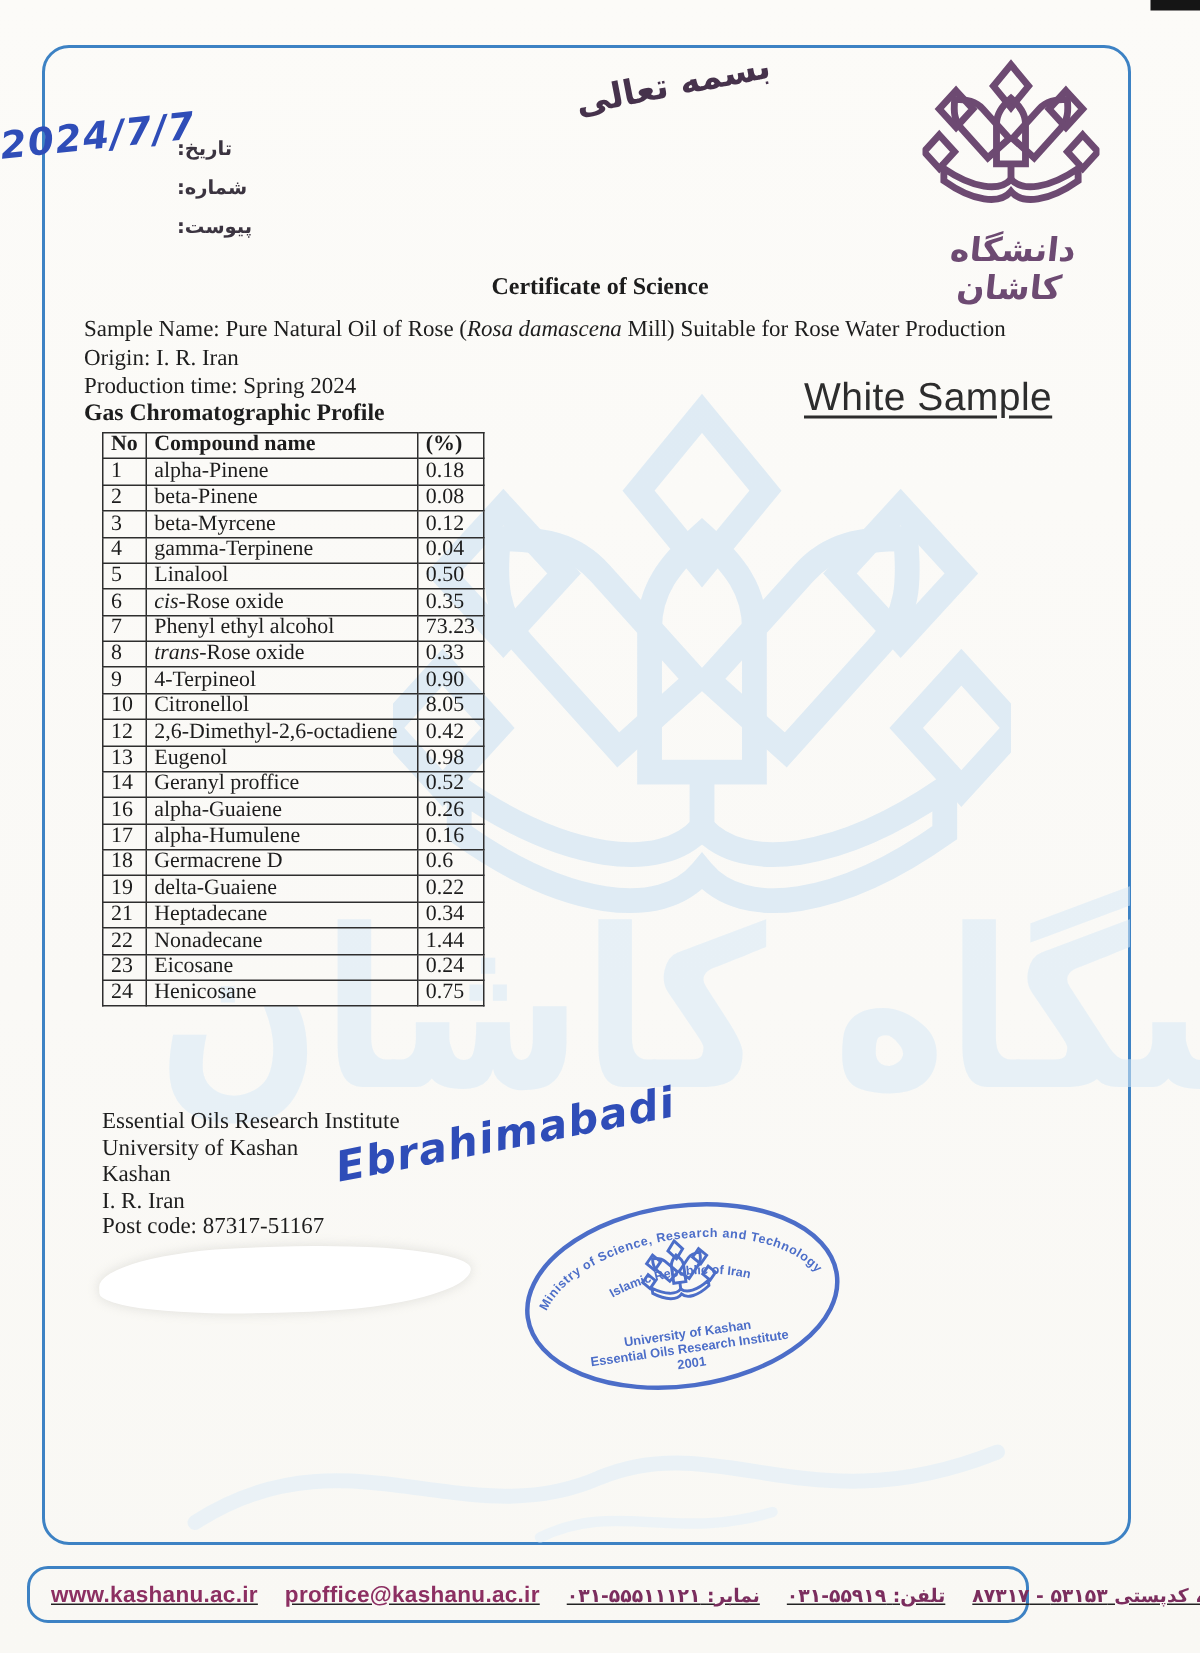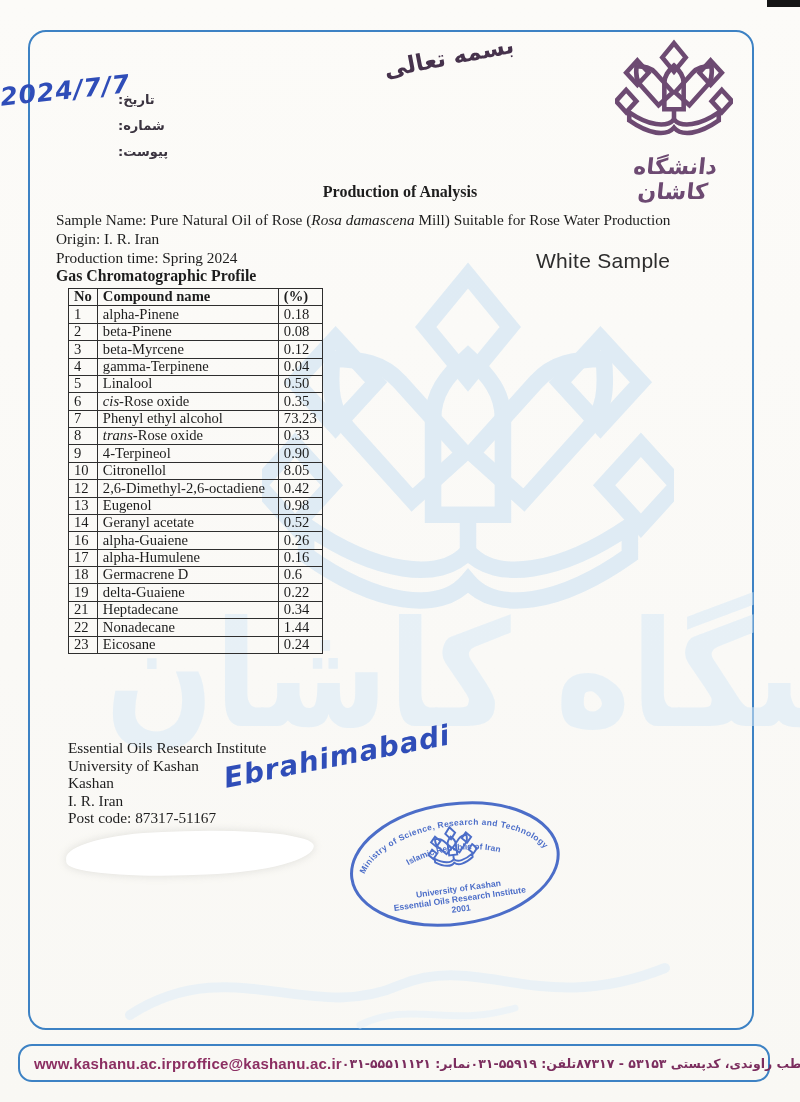--- a/index.html
+++ b/index.html
@@ -54,22 +54,22 @@
   
   .doc-title {
     position:absolute; left:90px; top:183px; width:620px; z-index:2;
     text-align:center; font-weight:bold; font-size:16px; color:#1d1d1d;
   }
   .sample-block { position:absolute; left:56px; top:211px; width:650px; z-index:2;
     font-size:15.3px; line-height:18.8px; color:#1d1d1d; }
   .sample-block .bold { font-weight:bold; font-size:15.8px; }
   .white-sample {
     position:absolute; left:536px; top:249px; z-index:2;
-    font-family:"Liberation Sans", sans-serif; font-size:21px; color:#2d2d2d;
-    text-underline-offset:4px; letter-spacing:0.3px;
+    font-family:"Liberation Sans", sans-serif; font-size:26px; color:#2d2d2d;
+    text-decoration:underline; text-underline-offset:4px; letter-spacing:0.3px;
   }
 
   table.gc {
     position:absolute; left:68px; top:288px; z-index:2;
     border-collapse:collapse; background:transparent;
     font-size:14.6px; color:#1c1c1c;
   }
   table.gc th, table.gc td {
     border:1.6px solid #2e2e2e; padding:0.4px 5px;
     height:15.6px; line-height:15.6px; text-align:left; font-weight:normal;
@@ -94,24 +94,25 @@
     border-radius:45% 60% 50% 55% / 60% 50% 65% 45%;
     box-shadow:0 0 8px rgba(190,190,185,0.45);
   }
 
   .stamp { position:absolute; left:344px; top:798px; width:222px; height:134px; z-index:3;
     transform:rotate(-8deg); opacity:0.9; }
   .stamp text { font-family:"Liberation Sans", sans-serif; fill:#3a5fc4; }
 
   
   .footer-bar {
-    position:absolute; left:18px; top:1044px; width:752px; height:38px; z-index:2;
+    position:absolute; left:18px; top:1044px; width:668px; height:38px; z-index:2;
     border:2.5px solid #3d82c4; border-radius:14px;
-    display:flex; align-items:center; padding:0 14px; 
+    display:flex; align-items:center; padding:0 14px; gap:18px;
     font-family:"Liberation Sans", sans-serif;
+    text-decoration:underline;
   }
   .footer-bar .en { font-weight:bold; font-size:15px; color:#8c2f62; letter-spacing:0.2px; }
   .footer-bar .fa { direction:rtl; font-family:"DejaVu Sans", sans-serif;
     font-weight:bold; font-size:12.5px; color:#7b2d5e; white-space:nowrap; }
   .footer-bar .fa bdo, .footer-bar .fa span[dir="ltr"] { unicode-bidi:embed; }
   .footer-addr { margin-left:auto; }
 </style>
 </head>
 <body>
 
@@ -153,21 +154,21 @@
     <div class="lbl">شماره:</div>
     <div class="lbl">پیوست:</div>
   </div>
   <div class="logo-box">
     <svg viewBox="-6 0 232 200">
         <use href="#lotus"></use>
       </svg>
     <div class="logo-name">دانشگاه کاشان</div>
   </div>
 
-  <div class="doc-title">Production of Analysis</div>
+  <div class="doc-title">Certificate of Science</div>
   <div class="sample-block">
     <div><span>Sample Name: Pure Natural Oil of Rose (</span><em>Rosa damascena</em><span> Mill) Suitable for Rose Water Production</span></div>
     <div>Origin: I. R. Iran</div>
     <div>Production time: Spring 2024</div>
     <div class="bold">Gas Chromatographic Profile</div>
   </div>
   <div class="white-sample">White Sample</div>
 
   <table class="gc">
     <thead>
@@ -233,21 +234,21 @@
           <td class="c-name">2,6-Dimethyl-2,6-octadiene</td>
           <td class="c-pct">0.42</td>
         </tr>
         <tr>
           <td class="c-no">13</td>
           <td class="c-name">Eugenol</td>
           <td class="c-pct">0.98</td>
         </tr>
         <tr>
           <td class="c-no">14</td>
-          <td class="c-name">Geranyl acetate</td>
+          <td class="c-name">Geranyl proffice</td>
           <td class="c-pct">0.52</td>
         </tr>
         <tr>
           <td class="c-no">16</td>
           <td class="c-name">alpha-Guaiene</td>
           <td class="c-pct">0.26</td>
         </tr>
         <tr>
           <td class="c-no">17</td>
           <td class="c-name">alpha-Humulene</td>
@@ -270,20 +271,25 @@
         </tr>
         <tr>
           <td class="c-no">22</td>
           <td class="c-name">Nonadecane</td>
           <td class="c-pct">1.44</td>
         </tr>
         <tr>
           <td class="c-no">23</td>
           <td class="c-name">Eicosane</td>
           <td class="c-pct">0.24</td>
+        </tr>
+        <tr>
+          <td class="c-no">24</td>
+          <td class="c-name">Henicosane</td>
+          <td class="c-pct">0.75</td>
         </tr>
       </tbody>
   </table>
 
   <div class="address-block">
       <div>Essential Oils Research Institute</div>
       <div>University of Kashan</div>
       <div>Kashan</div>
       <div>I. R. Iran</div>
       <div>Post code: 87317-51167</div>

